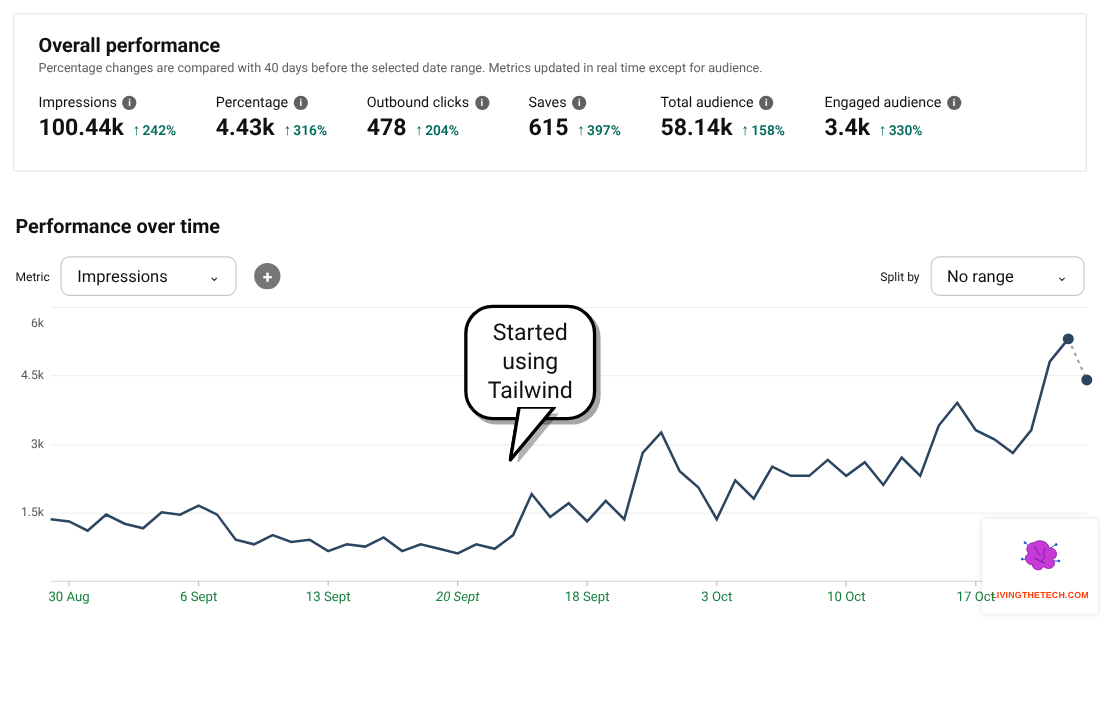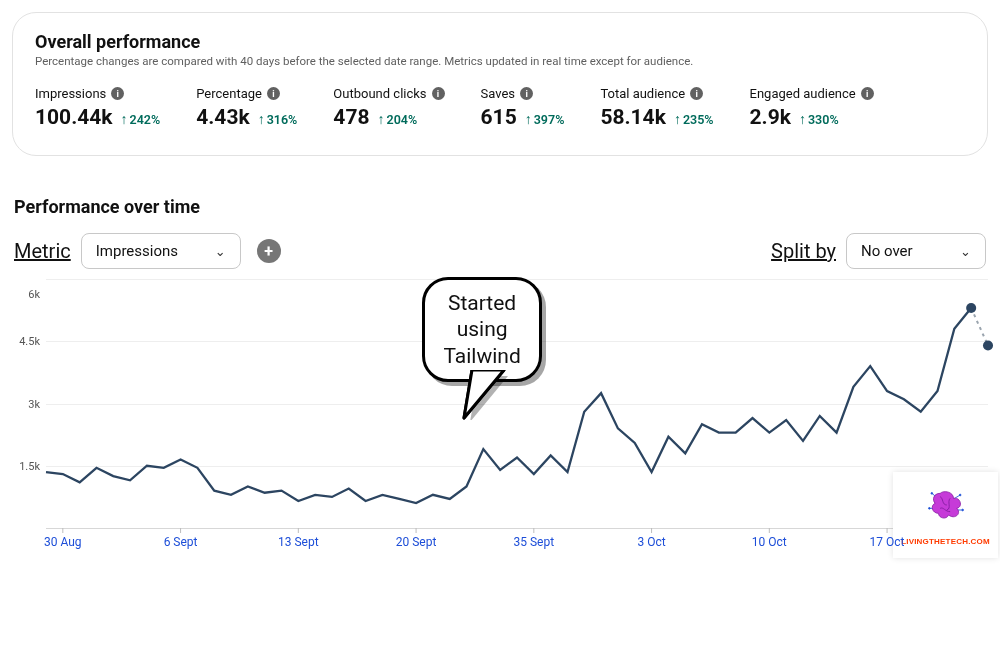--- a/index.html
+++ b/index.html
@@ -6,21 +6,21 @@
   body {
     margin: 0;
     padding: 12px;
     font-family: -apple-system, BlinkMacSystemFont, "Segoe UI", Roboto, Helvetica, Arial, sans-serif;
     background: #fff;
     color: #111;
     width: 1000px;
   }
   .card {
     border: 1px solid #e2e2e2;
-    border-radius: 24px;
+    border-radius: 2px;
     padding: 18px 22px 26px 22px;
   }
   .card-title {
     font-size: 18px;
     font-weight: 700;
     margin: 0 0 2px 0;
   }
   .card-sub {
     font-size: 11.5px;
     color: #5f5f5f;
@@ -78,21 +78,21 @@
     font-size: 18px;
     font-weight: 700;
     margin: 40px 0 16px 2px;
   }
   .controls-row {
     display: flex;
     align-items: center;
     gap: 10px;
     padding: 0 2px;
   }
-  .ctl-label { font-size: 20px; text-decoration: underline; }
+  .ctl-label { font-size: 11px; }
   .select {
     border: 1px solid #c8c8c8;
     border-radius: 8px;
     height: 36px;
     min-width: 160px;
     padding: 0 14px;
     display: flex;
     align-items: center;
     justify-content: space-between;
     gap: 16px;
@@ -149,21 +149,21 @@
   }
   .x-ticks {
     display: flex;
     position: relative;
     height: 22px;
     margin-top: 6px;
   }
   .x-tick {
     position: absolute;
     font-size: 12px;
-    color: #1d4ed8;
+    color: #15803d;
     transform: translateX(-50%);
     white-space: nowrap;
   }
 
   .callout {
     position: absolute;
     z-index: 5;
   }
   .bubble {
     background: #fff;
@@ -275,32 +275,32 @@
 
   <div class="metric">
     <div class="metric-label">
       <span>Total audience</span>
       <span class="info-icon">i</span>
     </div>
     <div class="metric-value-row">
       <span class="metric-value">58.14k</span>
       <span class="metric-change">
         <span class="arrow-up">↑</span>
-        <span>235%</span>
+        <span>158%</span>
       </span>
     </div>
   </div>
 
   <div class="metric">
     <div class="metric-label">
       <span>Engaged audience</span>
       <span class="info-icon">i</span>
     </div>
     <div class="metric-value-row">
-      <span class="metric-value">2.9k</span>
+      <span class="metric-value">3.4k</span>
       <span class="metric-change">
         <span class="arrow-up">↑</span>
         <span>330%</span>
       </span>
     </div>
   </div>
 </div>
 </div>
 
 <h2 class="section-title">Performance over time</h2>
@@ -310,21 +310,21 @@
   <div class="select">
     <span>Impressions</span>
     <span class="chev">⌄</span>
   </div>
   <div class="add-btn">+</div>
 
   <div class="spacer"></div>
 
   <span class="ctl-label">Split by</span>
   <div class="select" style="min-width:140px">
-    <span>No over</span>
+    <span>No range</span>
     <span class="chev">⌄</span>
   </div>
 </div>
 
 <div class="chart-area" id="chart-area">
   <div class="plot-wrap" id="plot-wrap">
     <div class="y-ticks" id="y-ticks">
         <div class="y-tick" style="top: 75%;">1.5k</div>
         <div class="y-tick" style="top: 50%; margin-left: 24px;">3k</div>
         <div class="y-tick" style="top: 25%;">4.5k</div>
@@ -375,19 +375,19 @@
         <path d="M18 10 C10 10 8 18 12 22 C6 24 8 34 16 34 C16 40 26 42 28 36 C36 42 44 34 38 28 C46 26 42 14 34 16 C34 8 22 6 18 10 Z" fill="#c63bd8" stroke="#8a1fa6" stroke-width="1"></path>
         <path d="M18 14 C22 16 20 24 26 24 M30 16 C26 20 32 28 26 30 M18 28 C22 26 24 32 30 32" fill="none" stroke="#8a1fa6" stroke-width="1.2"></path>
       </svg>
       <div class="logo-text">LIVINGTHETECH.COM</div>
     </div>
   </div>
   <div class="x-ticks" id="x-ticks">
       <div class="x-tick" style="left: 1.78571%;">30 Aug</div>
       <div class="x-tick" style="left: 14.2857%;">6 Sept</div>
       <div class="x-tick" style="left: 26.7857%;">13 Sept</div>
-      <div class="x-tick" style="left: 39.2857%;">20 Sept</div>
-      <div class="x-tick" style="left: 51.7857%;">35 Sept</div>
+      <div class="x-tick" style="left: 39.2857%; font-style: italic;">20 Sept</div>
+      <div class="x-tick" style="left: 51.7857%;">18 Sept</div>
       <div class="x-tick" style="left: 64.2857%;">3 Oct</div>
       <div class="x-tick" style="left: 76.7857%;">10 Oct</div>
       <div class="x-tick" style="left: 89.2857%; text-align: center;">17 Oct</div>
     </div>
 </div>
 
 </body></html>

